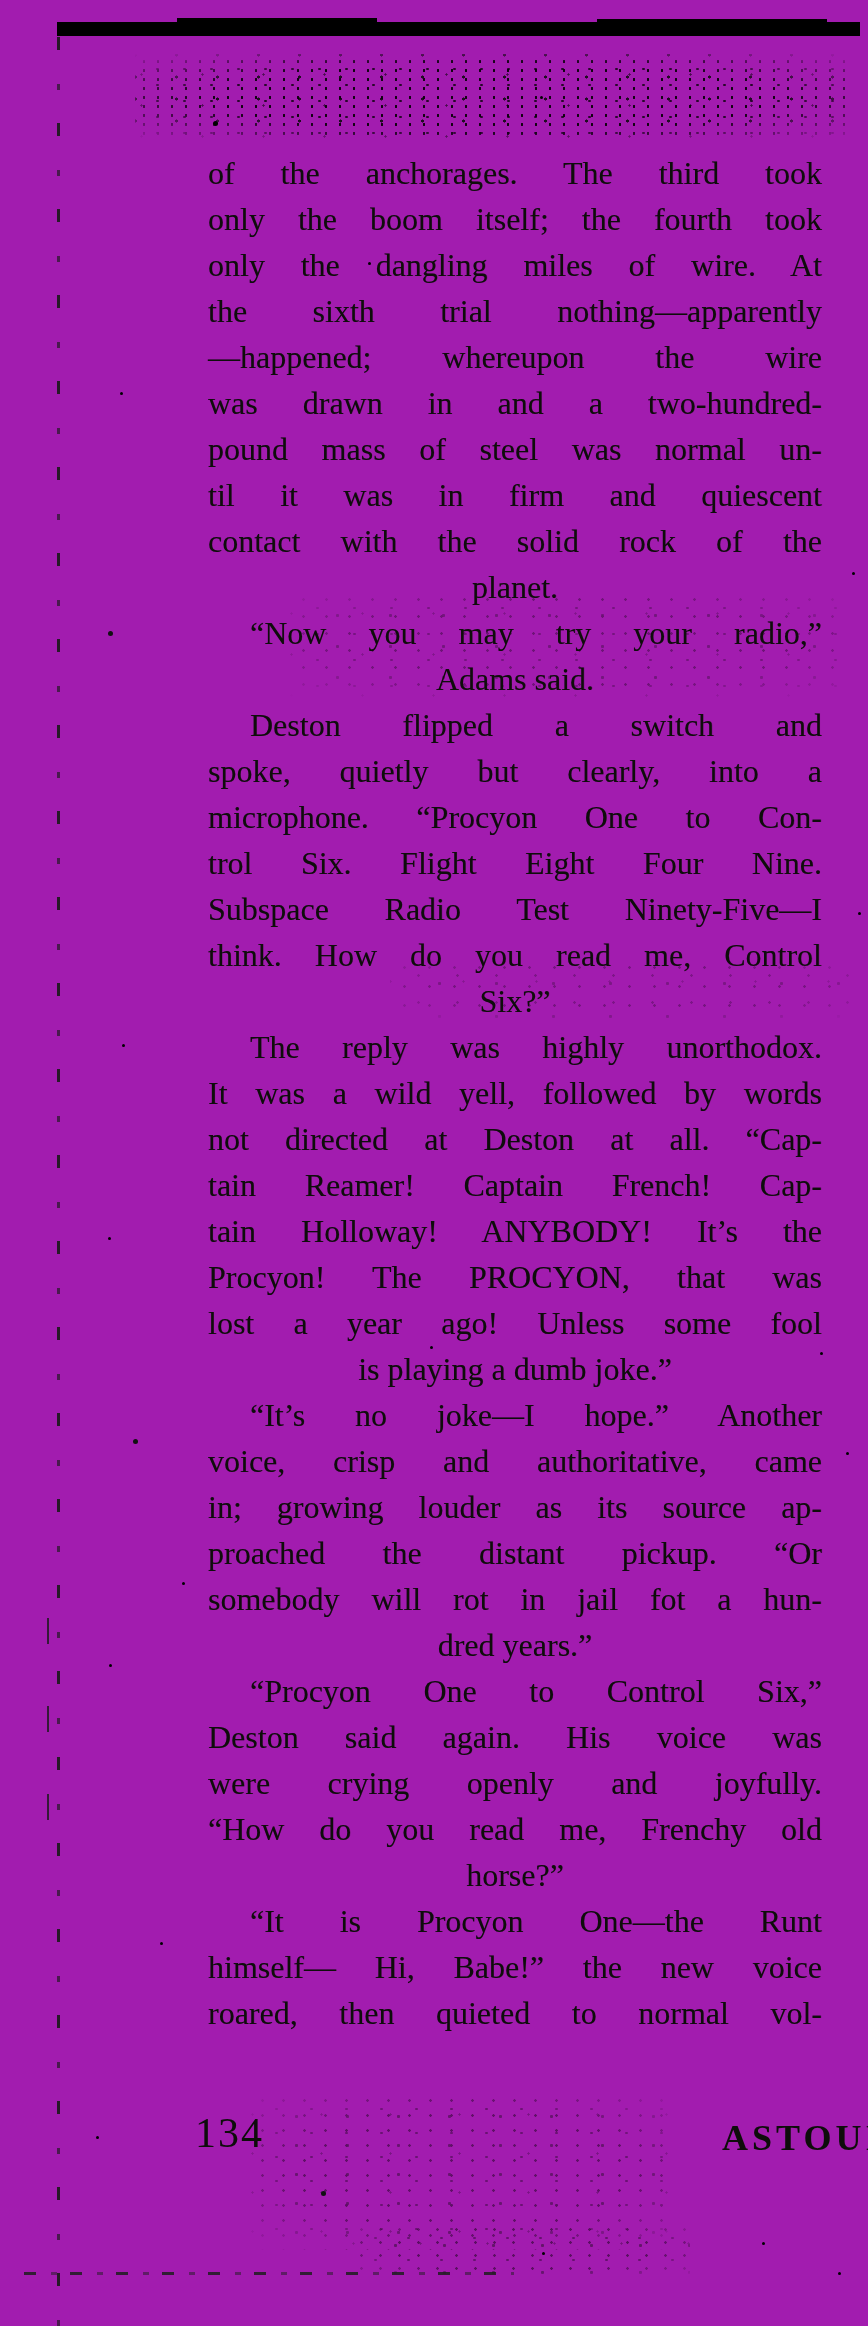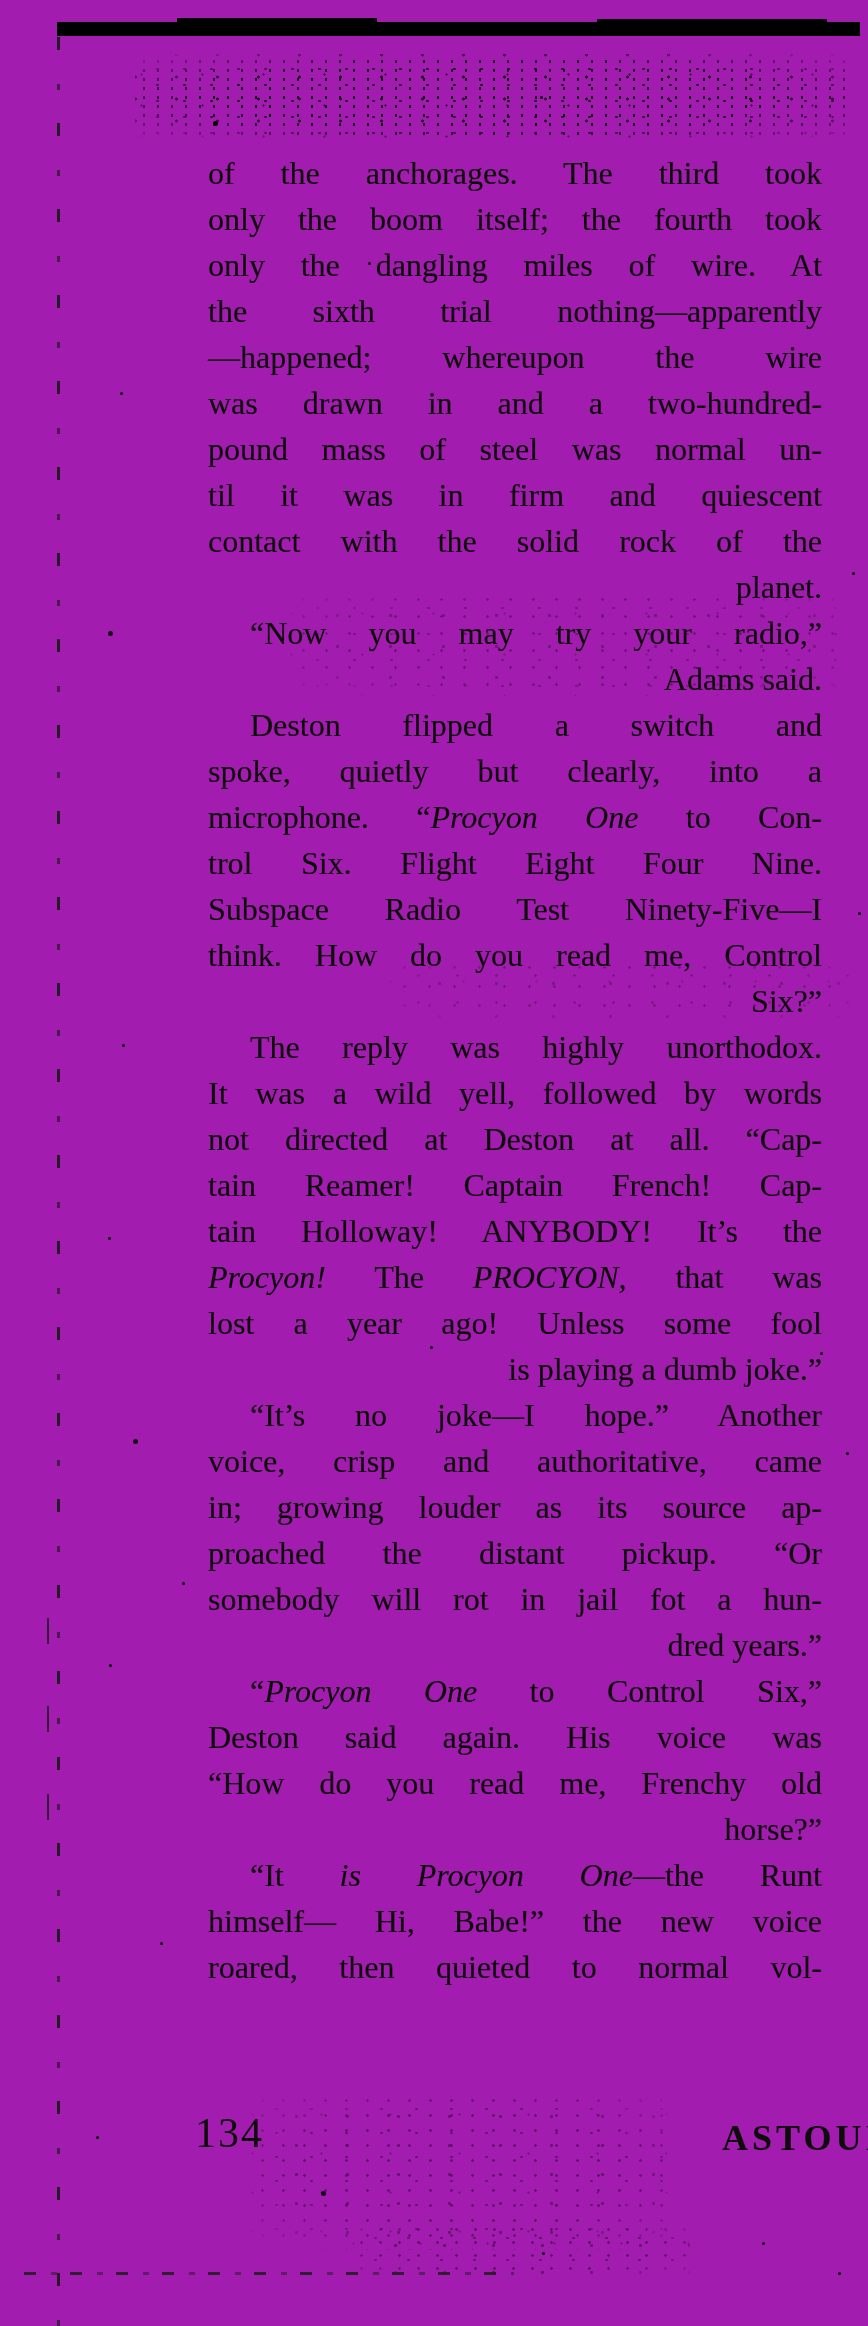--- a/index.html
+++ b/index.html
@@ -87,24 +87,24 @@
   }
   
   .text-col {
     position: absolute;
     left: 208px; top: 150px;
     width: 614px;
     font-size: 32px;
     line-height: 46px;
     text-shadow: 0.3px 0.3px 0 rgba(20,18,14,0.35);
   }
-  .line { text-align: right; }
+  .line { text-align: center; }
   .line.just { text-align: justify; text-align-last: justify; -moz-text-align-last: justify; }
   .line.indent { text-indent: 42px; }
-  .it { font-style: italic; }
+  .it { }
   
   .pagenum {
     position: absolute;
     left: 195px; top: 2112px;
     font-size: 42px; line-height: 1;
     letter-spacing: 2px;
   }
   .running {
     position: absolute;
     left: 722px; top: 2120px;
@@ -171,20 +171,21 @@
       <div class="line just"><span>lost a year ago! Unless some fool</span></div>
       <div class="line"><span>is playing a dumb joke.”</span></div>
       <div class="line just indent"><span>“It’s no joke—I hope.” Another</span></div>
       <div class="line just"><span>voice, crisp and authoritative, came</span></div>
       <div class="line just"><span>in; growing louder as its source ap-</span></div>
       <div class="line just"><span>proached the distant pickup. “Or</span></div>
       <div class="line just"><span>somebody will rot in jail fot a hun-</span></div>
       <div class="line"><span>dred years.”</span></div>
       <div class="line just indent"><span>“</span><span class="it">Procyon One</span><span> to Control Six,”</span></div>
       <div class="line just"><span>Deston said again. His voice was</span></div>
+      <div class="line just"><span>were crying openly and joyfully.</span></div>
       <div class="line just"><span>“How do you read me, Frenchy old</span></div>
       <div class="line"><span>horse?”</span></div>
       <div class="line just indent"><span>“It </span><span class="it">is</span><span> </span><span class="it">Procyon One</span><span>—the Runt</span></div>
       <div class="line just"><span>himself— Hi, Babe!” the new voice</span></div>
       <div class="line just"><span>roared, then quieted to normal vol-</span></div>
     </div>
 
   <div class="pagenum">134</div>
   <div class="running">ASTOUI</div>
 

